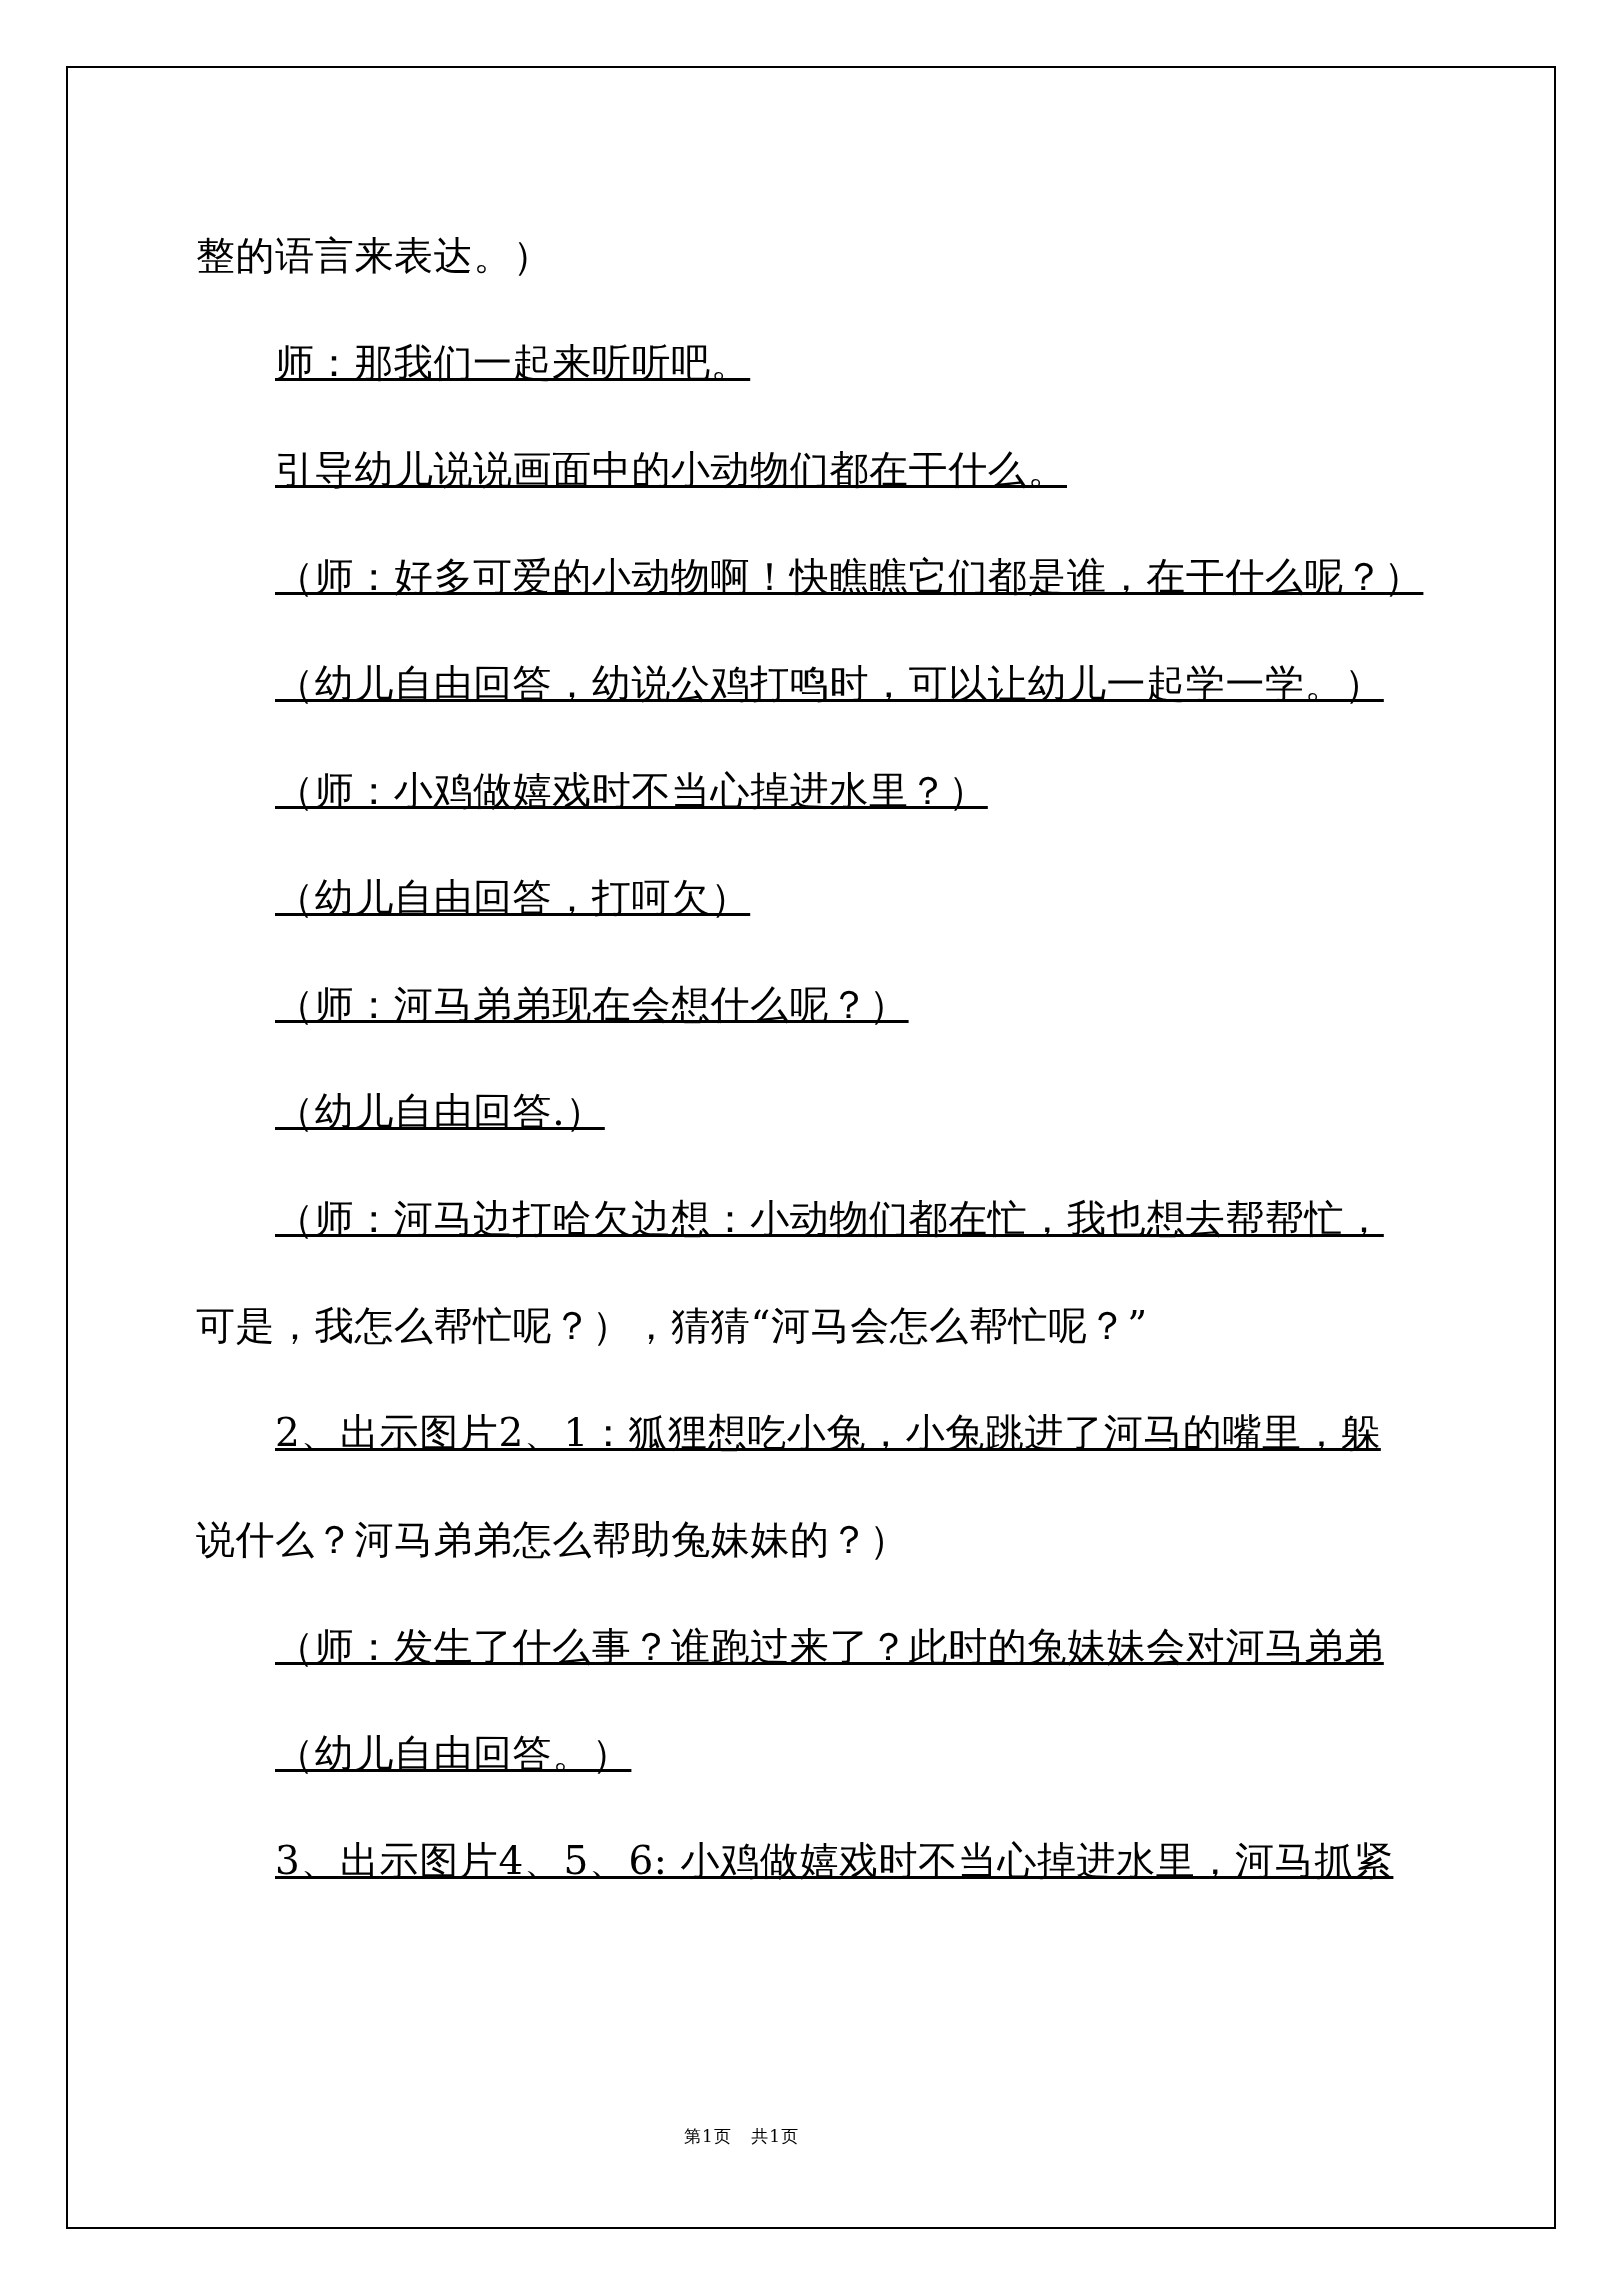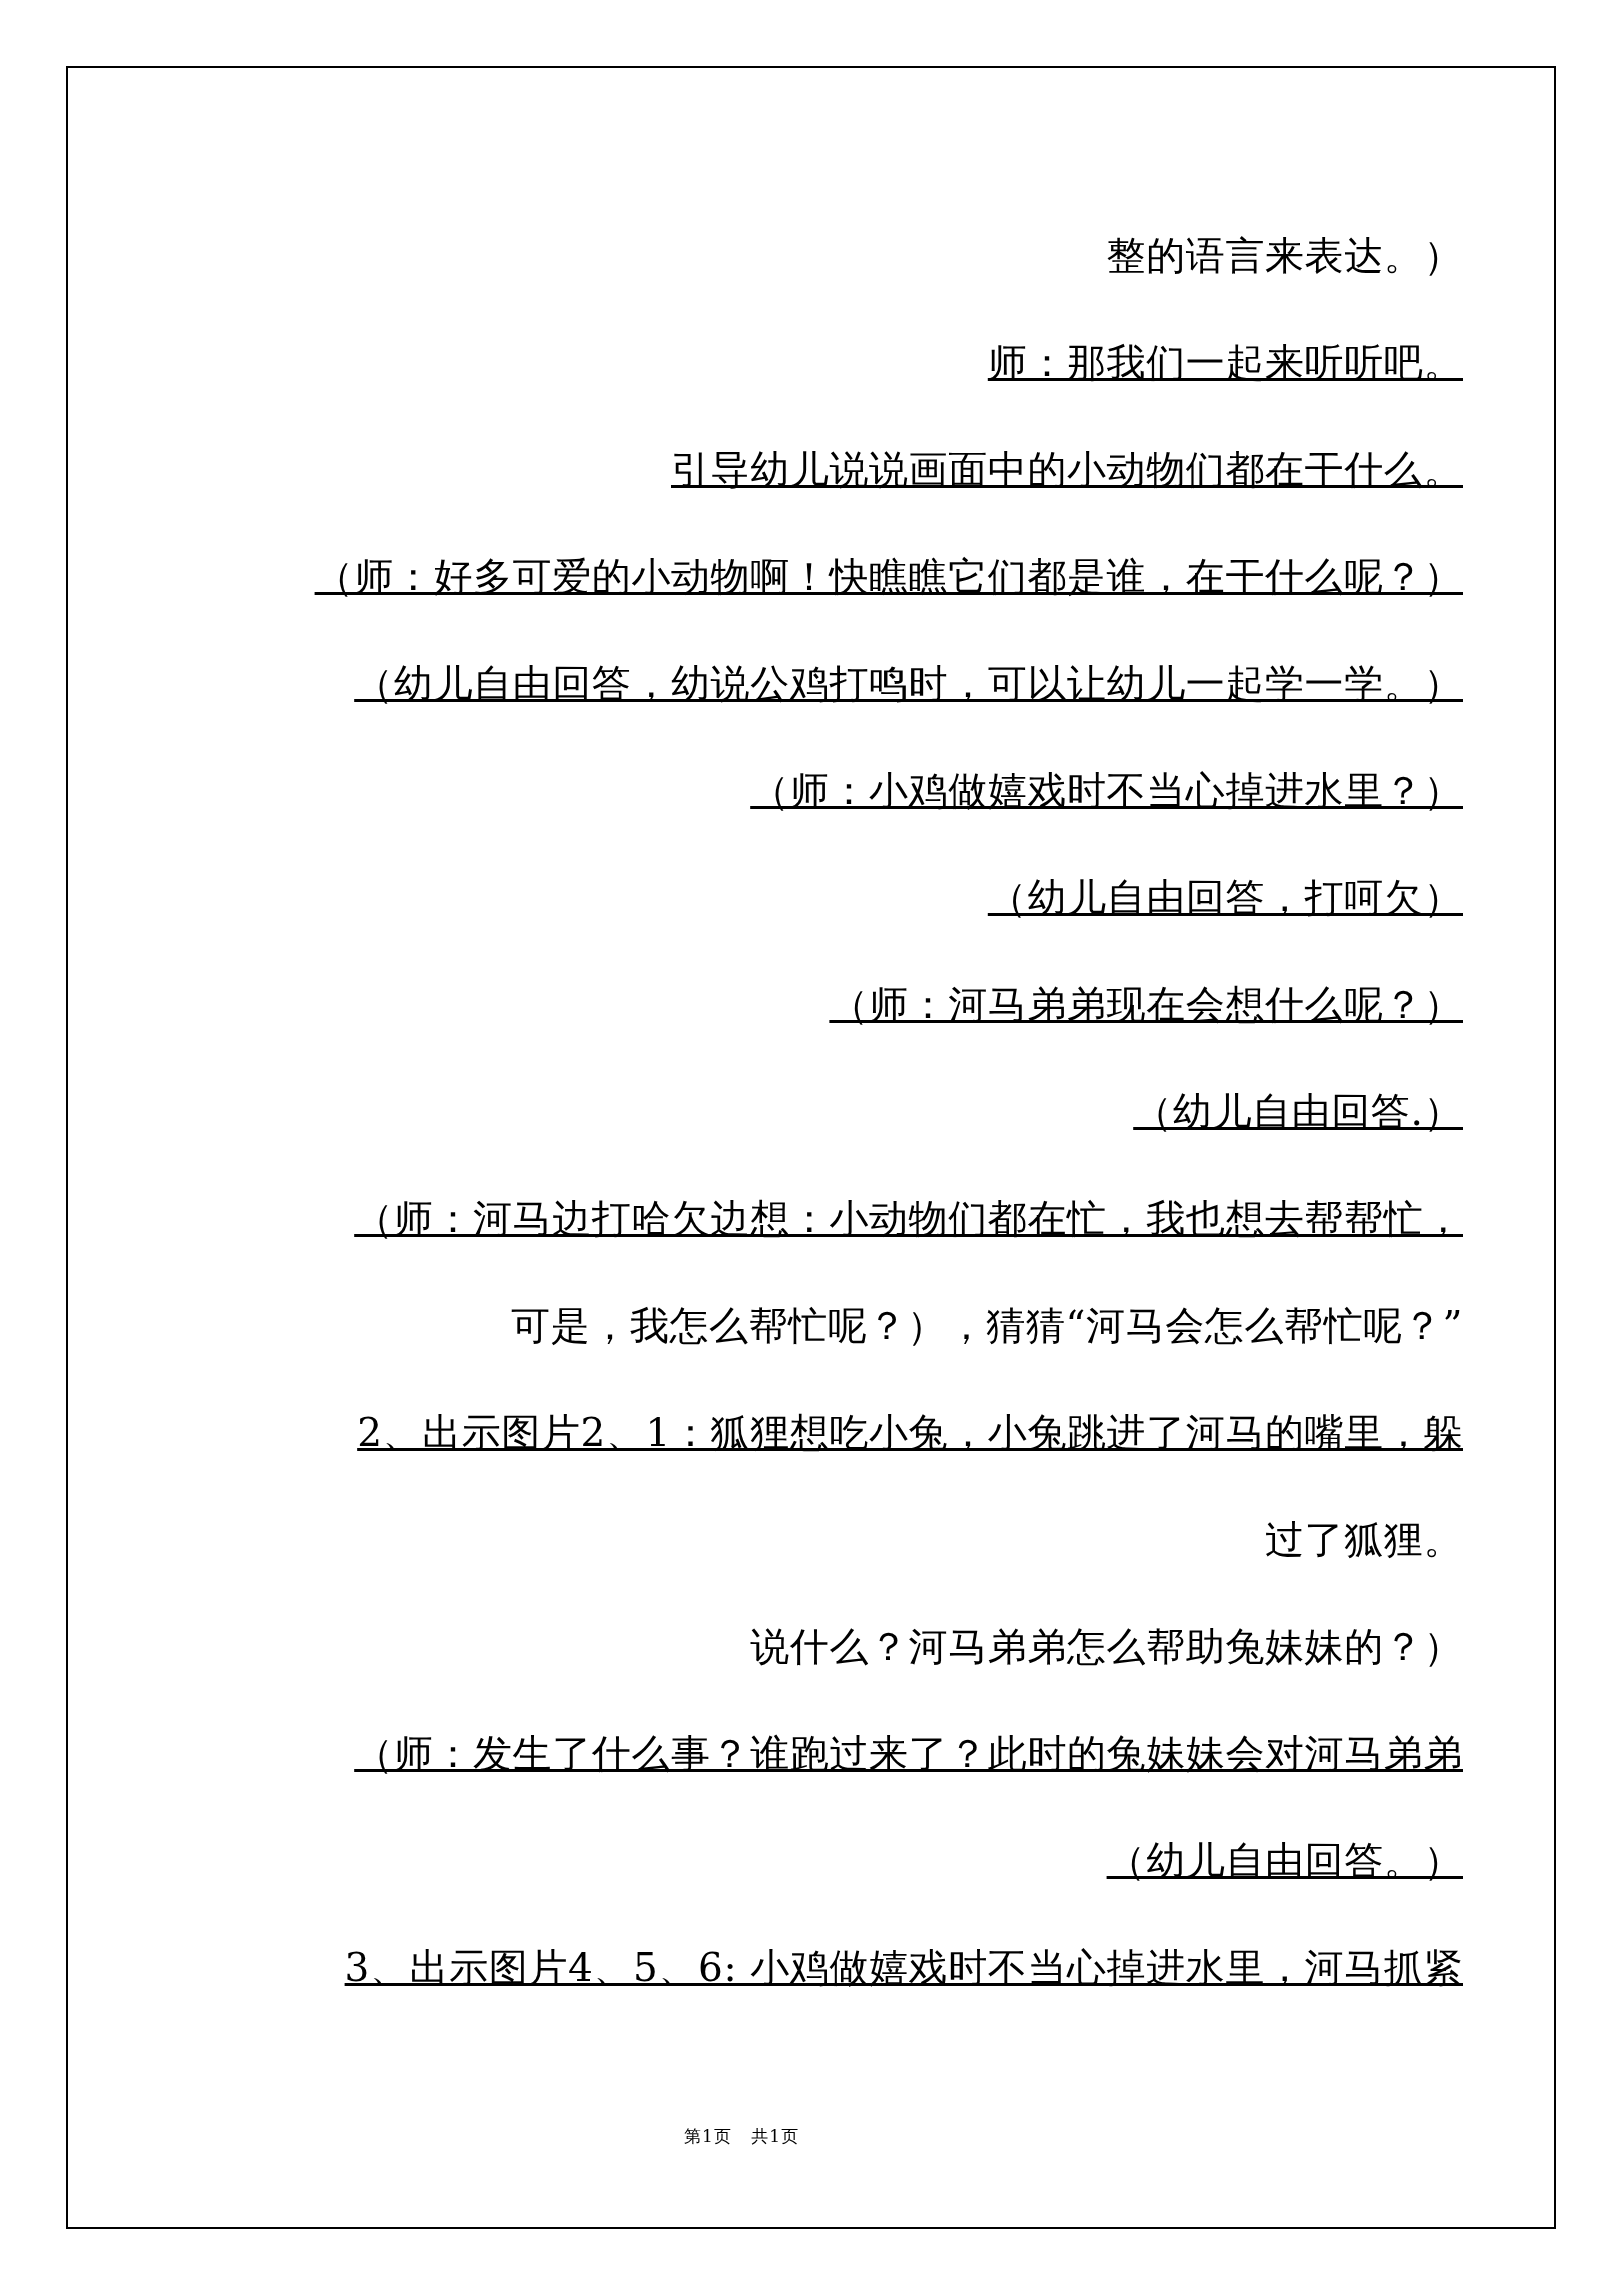--- a/index.html
+++ b/index.html
@@ -31,21 +31,20 @@
     top: 202px;
     width: 1267px;
     font-size: 39px;
     line-height: 107px;
     letter-spacing: 0.6px;
     white-space: nowrap;
     font-weight: 400;
   }
   .ln {
     height: 107px;
-    text-align: right;
   }
   .ln.ind {
     padding-left: 79px;
     text-decoration: underline;
   }
   .page-footer {
     position: absolute;
     left: 684px;
     top: 2124px;
     font-size: 17px;
@@ -69,21 +68,20 @@
   <div class="ln ind">引导幼儿说说画面中的小动物们都在干什么。</div>
   <div class="ln ind">（师：好多可爱的小动物啊！快瞧瞧它们都是谁，在干什么呢？）</div>
   <div class="ln ind">（幼儿自由回答，幼说公鸡打鸣时，可以让幼儿一起学一学。）</div>
   <div class="ln ind">（师：小鸡做嬉戏时不当心掉进水里？）</div>
   <div class="ln ind">（幼儿自由回答，打呵欠）</div>
   <div class="ln ind">（师：河马弟弟现在会想什么呢？）</div>
   <div class="ln ind">（幼儿自由回答.）</div>
   <div class="ln ind">（师：河马边打哈欠边想：小动物们都在忙，我也想去帮帮忙，</div>
   <div class="ln">可是，我怎么帮忙呢？），猜猜“河马会怎么帮忙呢？”</div>
   <div class="ln ind">2、出示图片2、1：狐狸想吃小兔，小兔跳进了河马的嘴里，躲</div>
-  <div class="ln">过了狐狸。</div>
   <div class="ln">说什么？河马弟弟怎么帮助兔妹妹的？）</div>
   <div class="ln ind">（师：发生了什么事？谁跑过来了？此时的兔妹妹会对河马弟弟</div>
   <div class="ln ind">（幼儿自由回答。）</div>
   <div class="ln ind">3、出示图片4、5、6: 小鸡做嬉戏时不当心掉进水里，河马抓紧</div>
 </div>
 
 <div class="page-footer">
   <span>第1页</span><span class="pf-gap"></span><span>共1页</span>
 </div>
 

